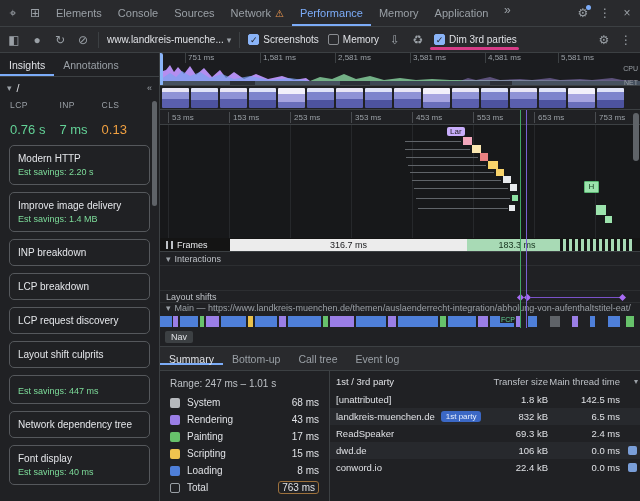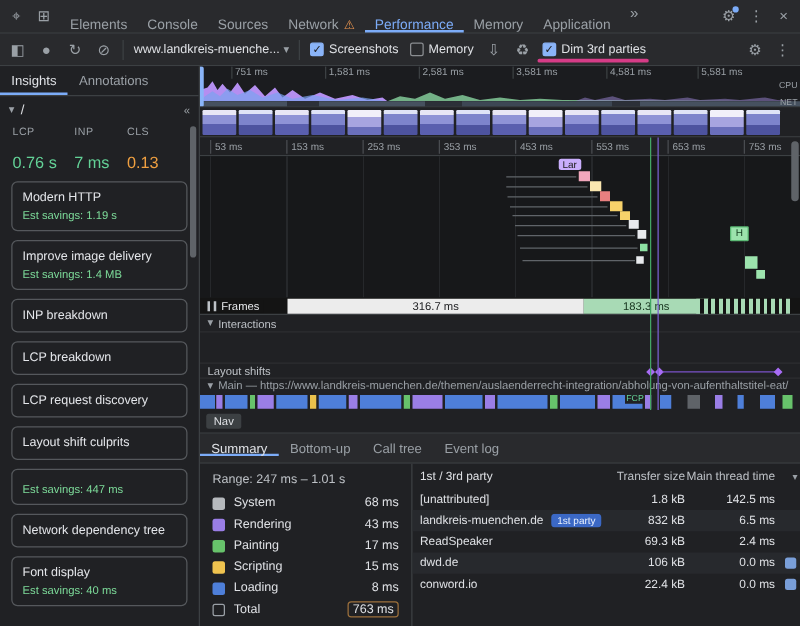--- a/index.html
+++ b/index.html
@@ -2,21 +2,21 @@
 <html><head>
 <meta charset="utf-8">
 <style>
 *{margin:0;padding:0;box-sizing:border-box}
 body{width:640px;height:501px;overflow:hidden;background:#202124;font-family:"Liberation Sans","DejaVu Sans",sans-serif}
 .app{position:relative;width:640px;height:501px;color:#dfe1e5;font-size:11px;overflow:hidden;background:#202124}
 
 .tabbar{position:absolute;top:0;left:0;width:640px;height:27px;background:#292a2d;border-bottom:1px solid #3c4043;display:flex;align-items:stretch}
 .tb-icons{display:flex;align-items:center;padding:0 2px}
 .icon-btn{width:22px;height:20px;display:flex;align-items:center;justify-content:center;color:#9aa0a6;font-size:12px;border-radius:3px;cursor:pointer;position:relative;flex:0 0 auto}
-.tab{display:flex;align-items:flex-end;gap:4px;padding:0 8px;color:#9aa0a6;font-size:11px;cursor:pointer;white-space:nowrap}
+.tab{display:flex;align-items:center;gap:4px;padding:0 8px;color:#9aa0a6;font-size:11px;cursor:pointer;white-space:nowrap}
 .tab.selected{color:#7cacf8;box-shadow:inset 0 -2px 0 #7cacf8}
 .warn{color:#e8954f;font-size:10px}
 .tabbar-right{margin-left:auto;display:flex;align-items:center;padding-right:2px}
 .dot{position:absolute;top:2px;right:3px;width:5px;height:5px;border-radius:50%;background:#7cacf8}
 
 .toolbar{position:absolute;top:27px;left:0;width:640px;height:26px;background:#292a2d;border-bottom:1px solid #3c4043;display:flex;align-items:center;padding:0 3px;gap:1px}
 .vdiv{width:1px;height:16px;background:#3c4043;margin:0 3px;flex:0 0 auto}
 .url-select{display:flex;align-items:center;gap:3px;color:#dfe1e5;font-size:10px;max-width:158px;padding:2px 4px;border-radius:3px;cursor:pointer;white-space:nowrap}
 .caret{color:#9aa0a6;font-size:9px}
 .check-item{display:flex;align-items:center;gap:4px;font-size:10px;color:#dfe1e5;padding:0 4px;cursor:pointer;position:relative;white-space:nowrap}
@@ -237,21 +237,21 @@
         <div class="metric-value good">7 ms</div>
       </div>
       <div>
         <div class="metric-name">CLS</div>
         <div class="metric-value ni">0.13</div>
       </div>
     </div>
     <div class="cards">
       <div class="card">
         <div class="card-title">Modern HTTP</div>
-        <div class="card-savings">Est savings: 1.19 s</div>
+        <div class="card-savings">Est savings: 2.20 s</div>
       </div>
       <div class="card">
         <div class="card-title">Improve image delivery</div>
         <div class="card-savings">Est savings: 1.4 MB</div>
       </div>
       <div class="card">
         <div class="card-title">INP breakdown</div>
       </div>
       <div class="card">
         <div class="card-title">LCP breakdown</div>

